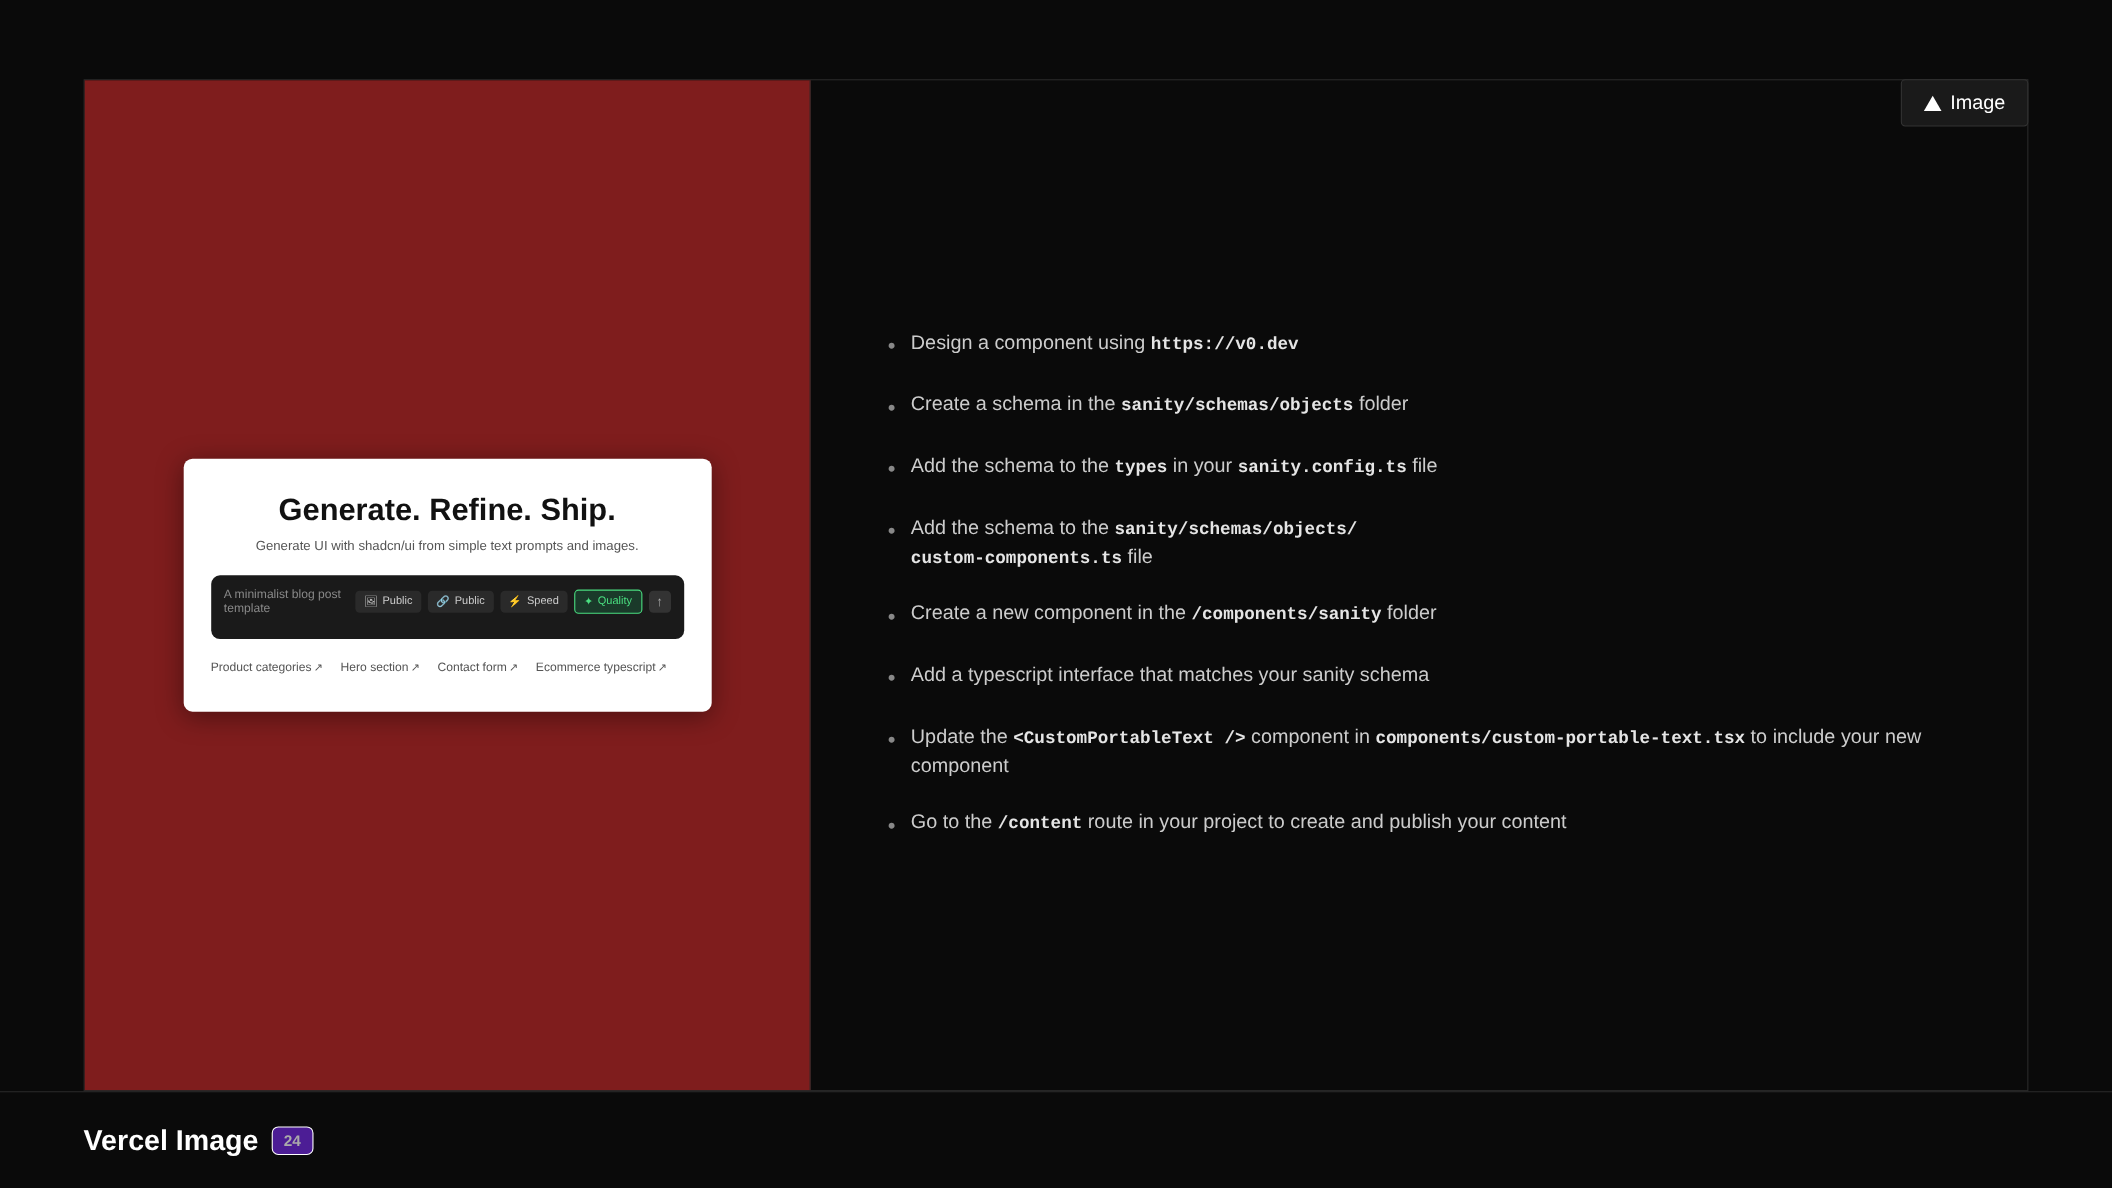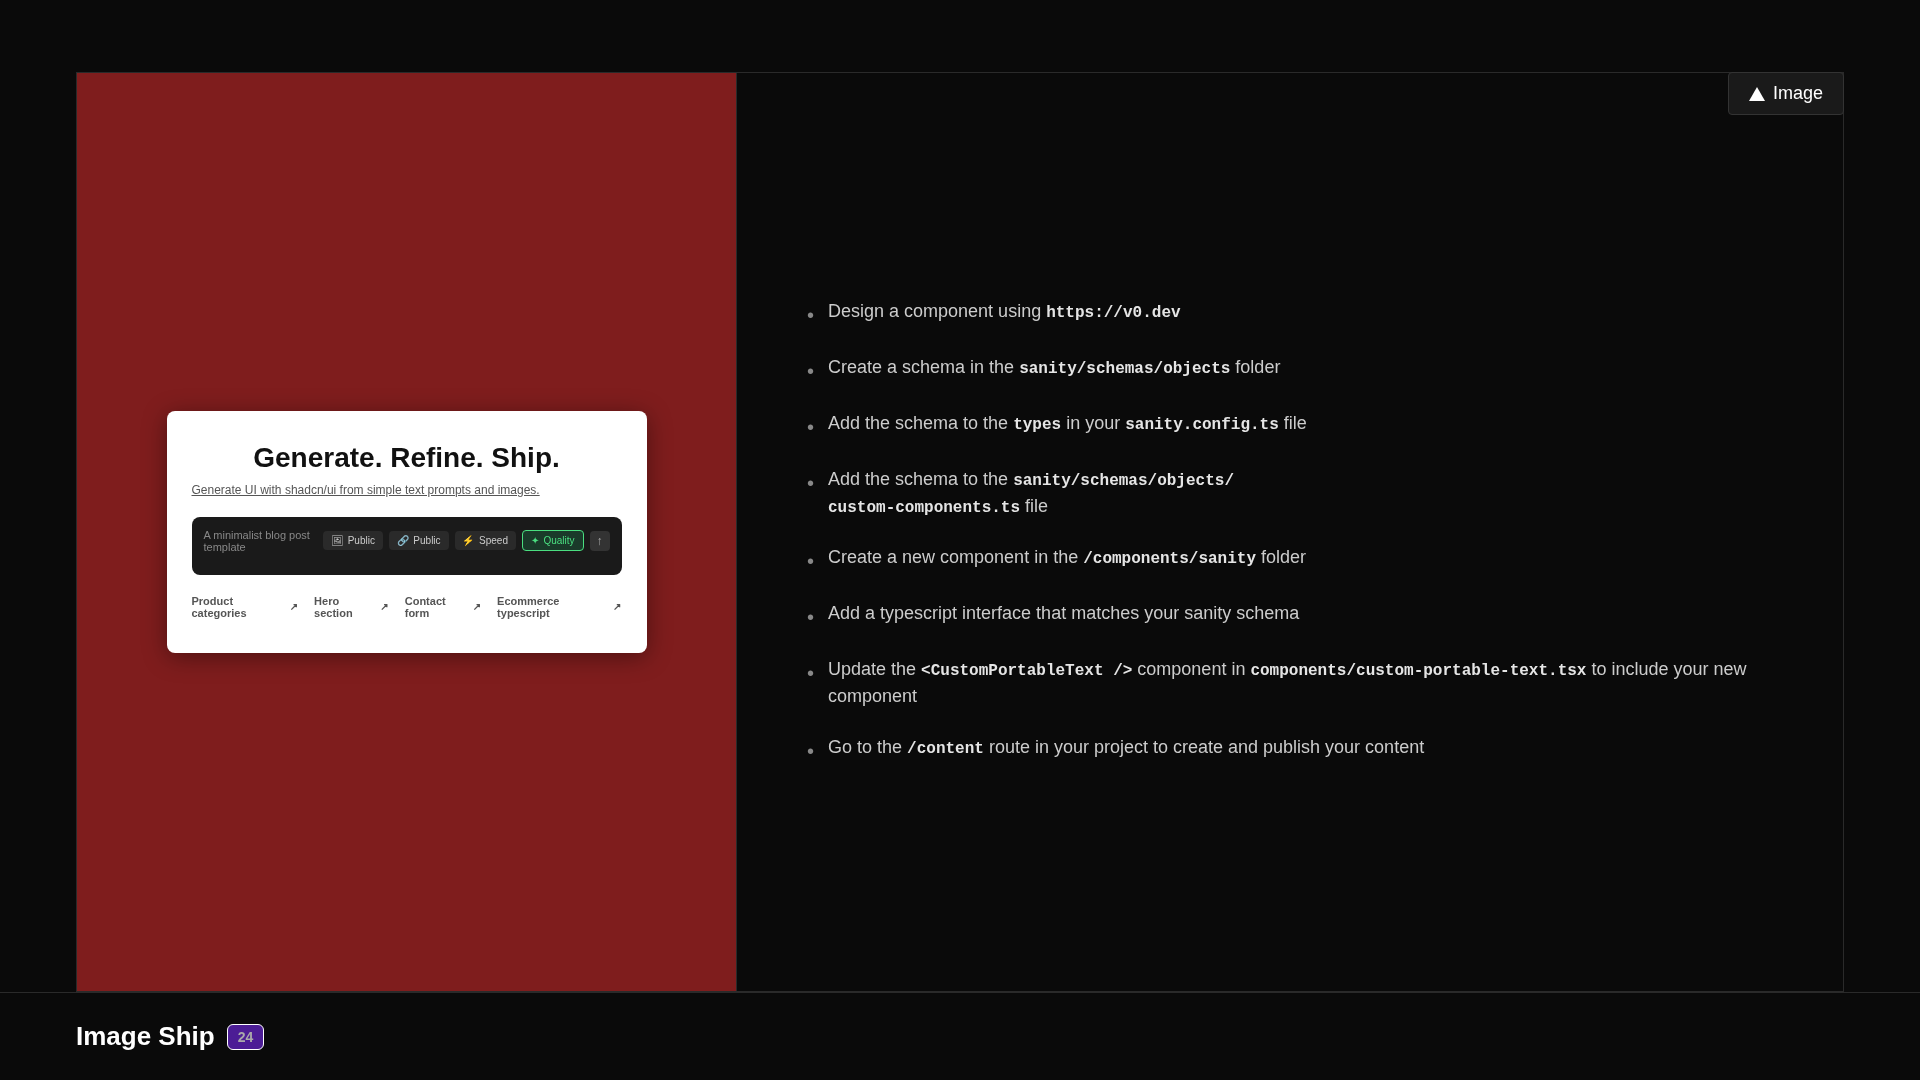--- a/index.html
+++ b/index.html
@@ -47,23 +47,22 @@
       font-weight: 700;
       color: #111;
       text-align: center;
       line-height: 1.2;
       margin-bottom: 8px;
     }
 
     .mockup-sub-text {
       font-size: 12px;
       color: #555;
-      text-align: left;
+      text-align: center;
       margin-bottom: 20px;
-      text-decoration: underline;
     }
 
     
     .v0-interface {
       background: #1a1a1a;
       border-radius: 8px;
       padding: 12px;
       margin-bottom: 16px;
     }
 
@@ -120,21 +119,20 @@
       gap: 16px;
       padding: 4px 0;
     }
 
     .mockup-link {
       font-size: 11px;
       color: #555;
       display: flex;
       align-items: center;
       gap: 2px;
-      font-weight: bold;
     }
 
     .mockup-link::after {
       content: '↗';
       font-size: 10px;
     }
 
     
     .right-panel {
       flex: 1;
@@ -354,15 +352,15 @@
           Go to the <code class="inline-code">/content</code> route in your project to create and publish your content
         </span>
       </li>
 
     </ul>
   </div>
 
 </div>
 
 <div class="footer">
-  <span class="footer-title">Image Ship</span>
+  <span class="footer-title">Vercel Image</span>
   <span class="footer-badge">24</span>
 </div>
 
 </body></html>

